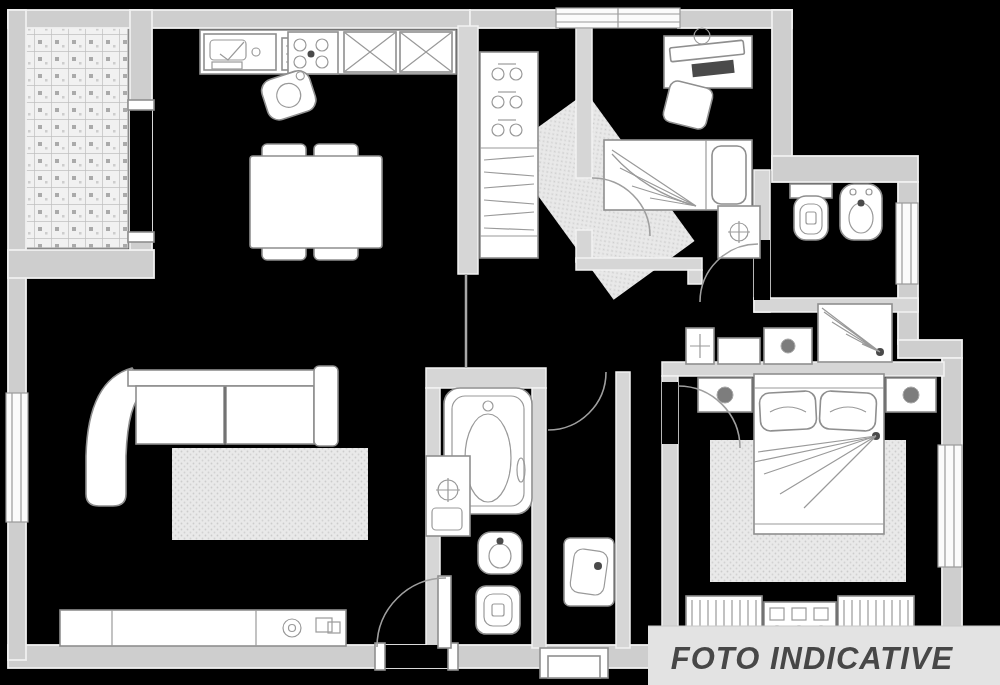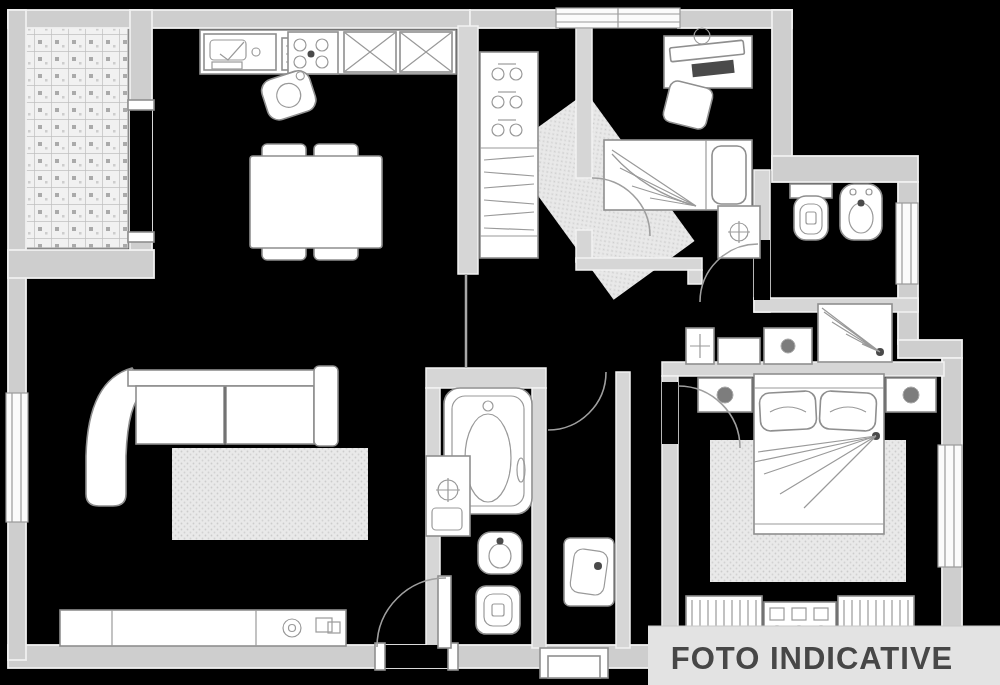--- a/index.html
+++ b/index.html
@@ -1,16 +1,16 @@
 <!DOCTYPE html>
 <html><head>
 <meta charset="utf-8">
 <style>
   html,body{margin:0;padding:0;background:#000;}
-  .stage{position:relative;width:1000px;height:685px;background:#000;overflow:hidden;}
+  .stage{position:relative;width:1000px;height:685px;background:#000;overflow:hidden;font-style:italic;}
   svg{position:absolute;left:0;top:0;}
   .w   {fill:#cecece;stroke:#f0f0f0;stroke-width:1.8;}
   .w2  {fill:#d6d6d6;stroke:#f2f2f2;stroke-width:1.5;}
   .win {fill:#fbfbfb;stroke:#9a9a9a;stroke-width:1.2;}
   .furn{fill:#ffffff;stroke:#8f8f8f;stroke-width:1.6;}
   .det {fill:none;stroke:#9a9a9a;stroke-width:1.2;}
   .dark{fill:#4a4a4a;stroke:none;}
   .arc {fill:none;stroke:#9f9f9f;stroke-width:1.6;}
   .thin{stroke:#a8a8a8;stroke-width:2.5;}
   .knob{fill:#7d7d7d;stroke:#a5a5a5;stroke-width:1;}

